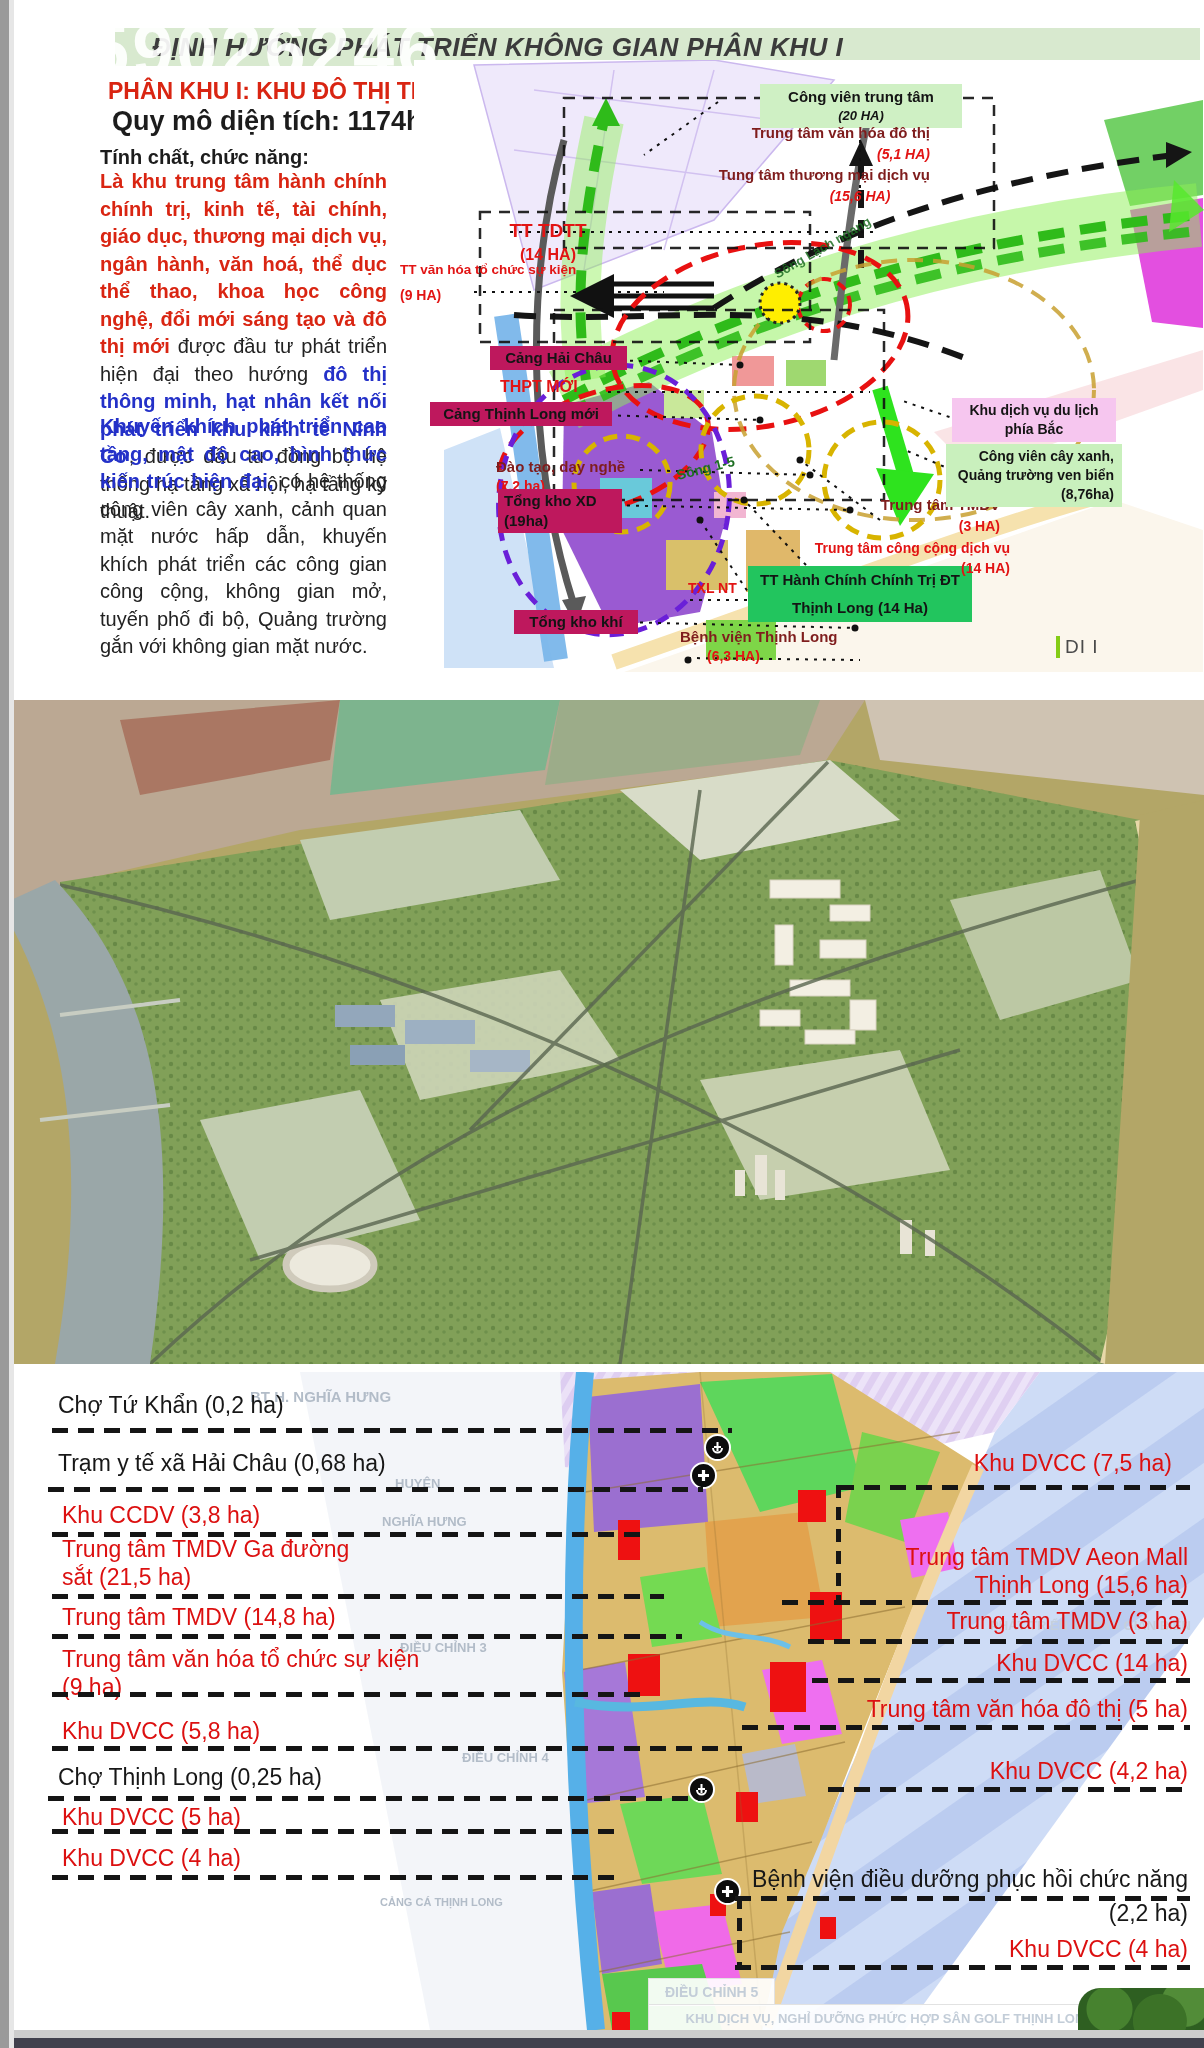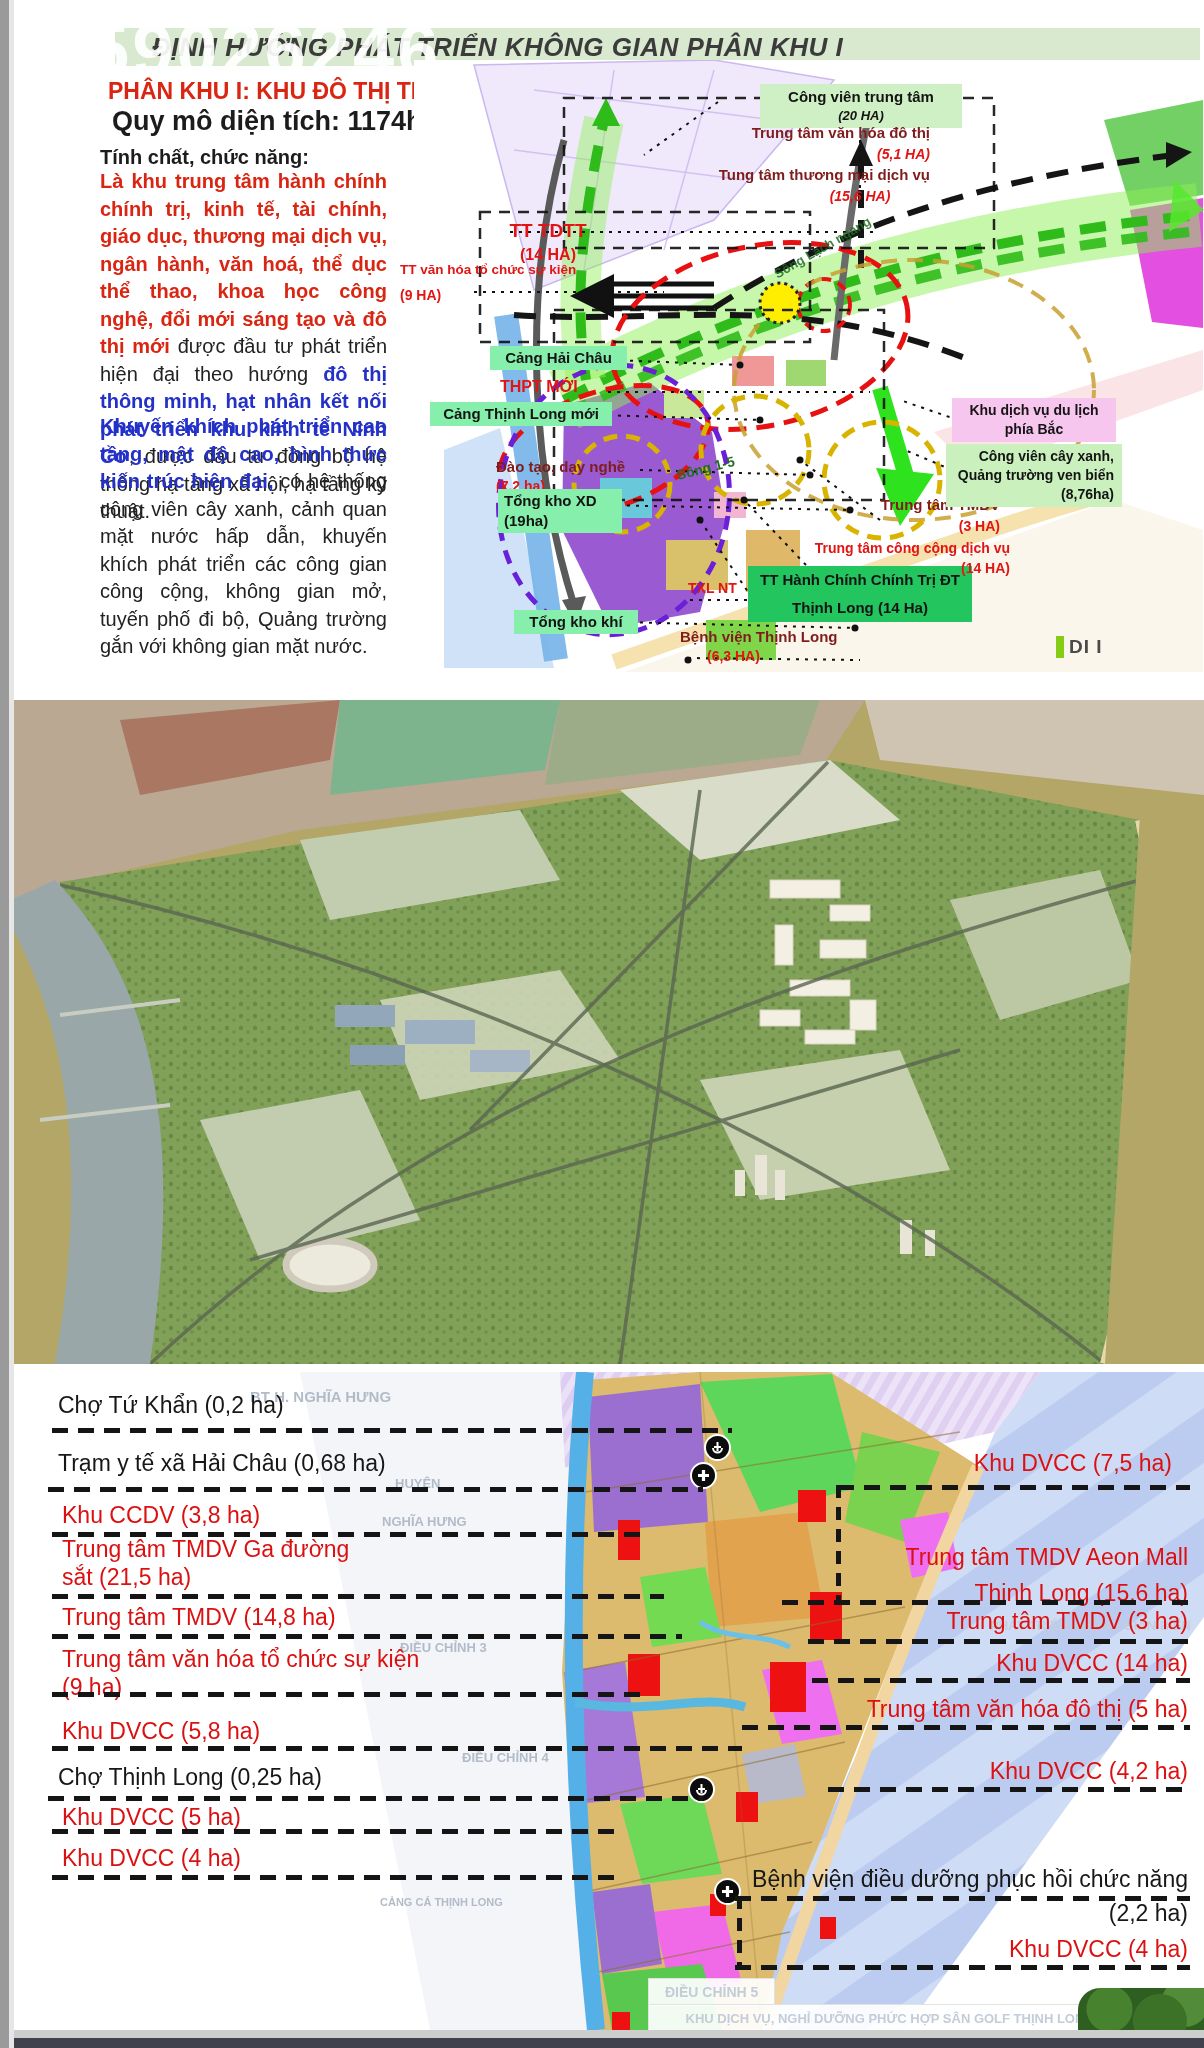--- a/index.html
+++ b/index.html
@@ -20,28 +20,28 @@
   
   .mlbl{font-weight:700;white-space:nowrap;}
   .red15{color:#7f1d1d;font-size:15px;}
   .red14{color:#e21414;font-size:14px;}
   .red13{color:#e21414;font-size:13.5px;}
   .red16{color:#e21414;font-size:16px;}
   .red19{color:#e21414;font-size:19px;}
   .ital{font-style:italic;}
   .tright{text-align:right;}
   .tcenter{text-align:center;}
-  .box-purple{background:#86efac;color:#141414;font-weight:700;font-size:15px;text-align:center;
+  .box-purple{background:#be185d;color:#141414;font-weight:700;font-size:15px;text-align:center;
               padding:2px 6px;line-height:20px;}
   .box-pink{background:#f6c6ef;color:#141414;font-weight:700;font-size:14px;text-align:center;line-height:19px;padding:3px 6px;}
   .box-green{background:#c9f0bd;color:#141414;font-weight:700;font-size:14px;text-align:right;line-height:19px;padding:3px 8px;}
   .box-salmon{background:#22c55e;color:#141414;font-weight:700;font-size:15px;text-align:center;line-height:28px;}
   .box-cv{background:#cff0c4;color:#141414;font-weight:700;font-size:15px;text-align:center;line-height:19px;padding:3px 6px;}
   .river-lbl{font-weight:700;color:#1d6e22;}
-  .dii{font-size:19px;font-weight:700;color:#4a4a4a;letter-spacing:1px;border-left:8px solid #84cc16;padding-left:5px;}
+  .dii{font-size:19px;font-weight:400;color:#4a4a4a;letter-spacing:1px;border-left:4px solid #84cc16;padding-left:5px;}
   
   .blbl{font-size:23px;color:#171717;white-space:nowrap;}
   .blbl.red{color:#dc1010;}
   .dash-h{height:5px;background:repeating-linear-gradient(90deg,#151515 0 16px,transparent 16px 26px);}
   .dash-v{width:5px;background:repeating-linear-gradient(180deg,#151515 0 13px,transparent 13px 22px);}
   .faint{color:#b2bcc8;font-weight:700;white-space:nowrap;}
   .faint.onbox{background:rgba(255,255,255,.92);border:1px solid #e2e2e2;color:#c3cdd8;}
   .marker{width:27px;height:27px;border-radius:50%;background:#0c0c0c;border:2px solid #fff;
           display:flex;align-items:center;justify-content:center;box-sizing:border-box;}
   .foliage{background:
@@ -411,21 +411,21 @@
     <div class="abs dash-h" style="left:48px;top:428px;width:655px;"></div>
     <div class="abs blbl red" style="left:62px;top:436px;">Khu DVCC (5 ha)</div>
     <div class="abs dash-h" style="left:52px;top:461px;width:570px;"></div>
     <div class="abs blbl red" style="left:62px;top:477px;">Khu DVCC (4 ha)</div>
     <div class="abs dash-h" style="left:52px;top:507px;width:572px;"></div>
 
     <div class="abs blbl red" style="right:32px;top:82px;">Khu DVCC (7,5 ha)</div>
     <div class="abs dash-h" style="left:838px;top:117px;width:352px;"></div>
     <div class="abs dash-v" style="left:836px;top:117px;height:118px;"></div>
     <div class="abs blbl red" style="right:16px;top:176px;">Trung tâm TMDV Aeon Mall</div>
-    <div class="abs blbl red" style="right:16px;top:212px;">Thịnh Long (15,6 ha)</div>
+    <div class="abs blbl red" style="right:16px;top:204px;">Thịnh Long (15,6 ha)</div>
     <div class="abs dash-h" style="left:782px;top:232px;width:408px;"></div>
     <div class="abs blbl red" style="right:16px;top:240px;">Trung tâm TMDV (3 ha)</div>
     <div class="abs dash-h" style="left:808px;top:271px;width:382px;"></div>
     <div class="abs blbl red" style="right:16px;top:282px;">Khu DVCC (14 ha)</div>
     <div class="abs dash-h" style="left:812px;top:310px;width:378px;"></div>
     <div class="abs blbl red" style="right:16px;top:328px;">Trung tâm văn hóa đô thị (5 ha)</div>
     <div class="abs dash-h" style="left:742px;top:357px;width:448px;"></div>
     <div class="abs blbl red" style="right:16px;top:390px;">Khu DVCC (4,2 ha)</div>
     <div class="abs dash-h" style="left:828px;top:419px;width:362px;"></div>
     <div class="abs blbl" style="right:16px;top:498px;">Bệnh viện điều dưỡng phục hồi chức năng</div>

